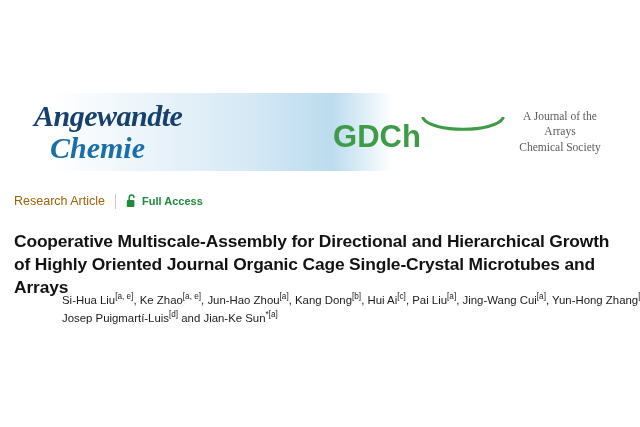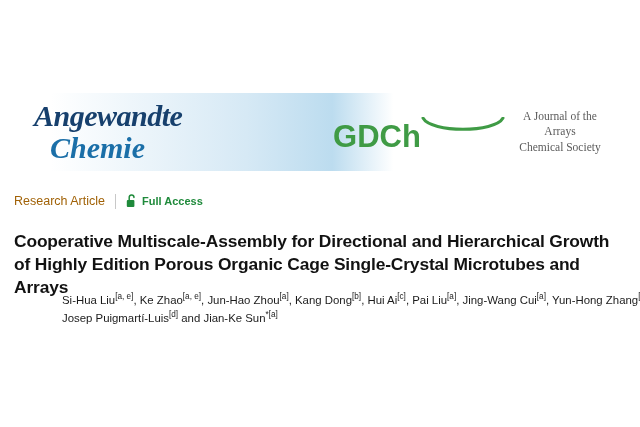--- a/index.html
+++ b/index.html
@@ -201,17 +201,17 @@
       <span class="lock-icon">
         <svg width="11" height="14" viewBox="0 0 11 14" xmlns="http://www.w3.org/2000/svg">
           <path d="M3.2 6 V3.6 A2.4 2.4 0 0 1 8 3.4" stroke="#1f8a3b" stroke-width="1.5" fill="none" stroke-linecap="round"></path>
           <rect x="0.8" y="6" width="7.6" height="7" rx="1" fill="#1f8a3b"></rect>
         </svg>
       </span>
       <span class="access-label">Full Access</span>
     </span>
   </div>
 
-  <h1 class="title">Cooperative Multiscale-Assembly for Directional and Hierarchical Growth of Highly Edition Porous Organic Cage Single-Crystal Microtubes and Arrays</h1>
+  <h1 class="title">Cooperative Multiscale-Assembly for Directional and Hierarchical Growth of Highly Oriented Journal Organic Cage Single-Crystal Microtubes and Arrays</h1>
 
   <div class="authors"><span>Si-Hua Liu</span><sup>[a, e]</sup><span>, </span><span>Ke Zhao</span><sup>[a, e]</sup><span>, </span><span>Jun-Hao Zhou</span><sup>[a]</sup><span>, </span><span>Kang Dong</span><sup>[b]</sup><span>, </span><span>Hui Ai</span><sup>[c]</sup><span>, </span><span>Pai Liu</span><sup>[a]</sup><span>, </span><span>Jing-Wang Cui</span><sup>[a]</sup><span>, </span><span>Yun-Hong Zhang</span><sup>[a]</sup><span>, </span><span>Josep Puigmartí-Luis</span><sup>[d]</sup><span> and </span><span>Jian-Ke Sun</span><sup>*[a]</sup></div>
 
 </div>
 
 </body></html>

